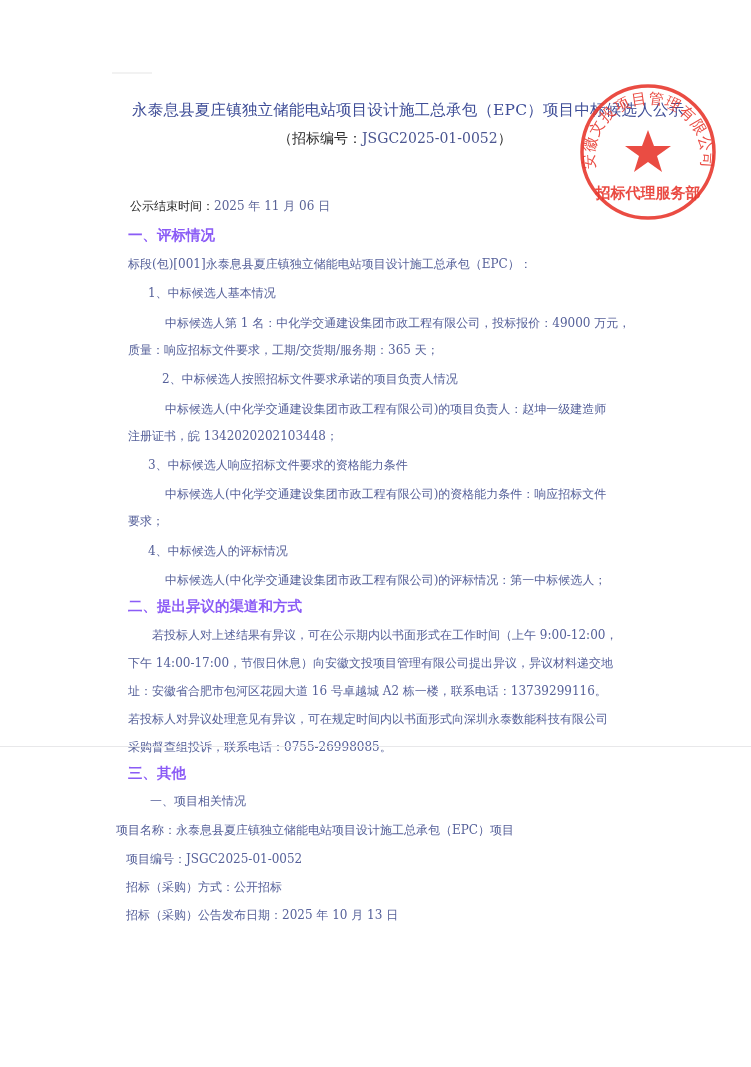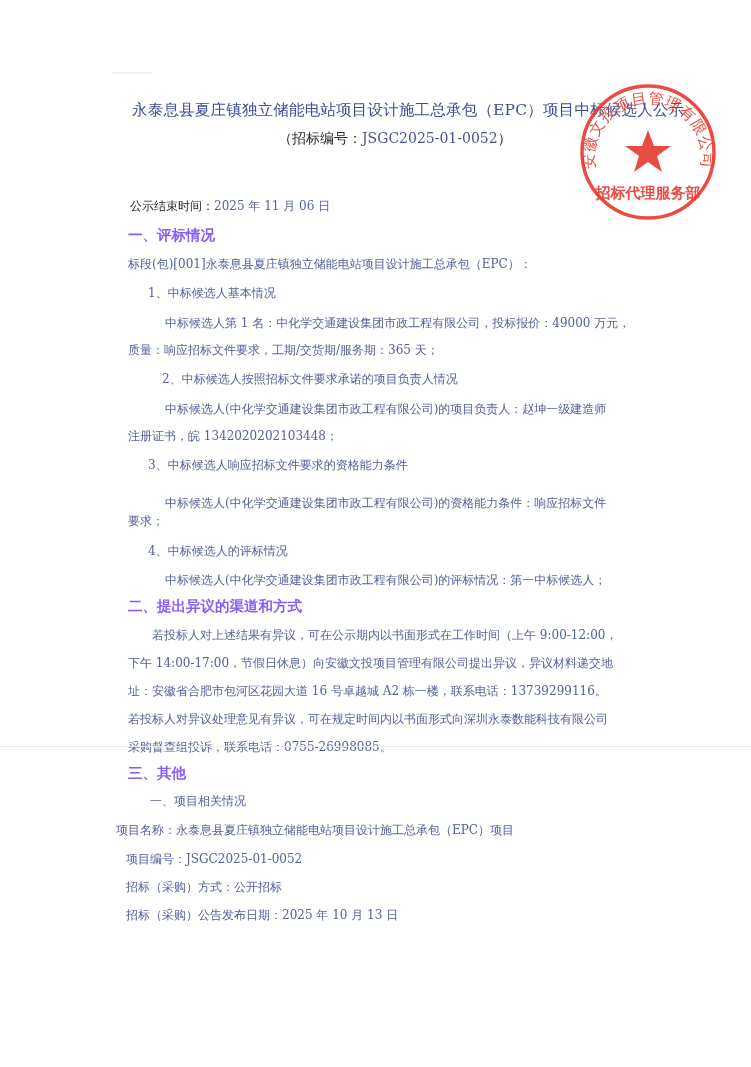--- a/index.html
+++ b/index.html
@@ -53,21 +53,21 @@
 
   <div class="abs body" style="left:148px; top:285px;">1、中标候选人基本情况</div>
   <div class="abs body" style="left:165px; top:315px;">中标候选人第 1 名：中化学交通建设集团市政工程有限公司，投标报价：49000 万元，</div>
   <div class="abs body" style="left:128px; top:342px;">质量：响应招标文件要求，工期/交货期/服务期：365 天；</div>
 
   <div class="abs body" style="left:148px; top:371px;margin-left:14px;">2、中标候选人按照招标文件要求承诺的项目负责人情况</div>
   <div class="abs body" style="left:165px; top:401px;">中标候选人(中化学交通建设集团市政工程有限公司)的项目负责人：赵坤一级建造师</div>
   <div class="abs body" style="left:128px; top:428px;">注册证书，皖 1342020202103448；</div>
 
   <div class="abs body" style="left:148px; top:457px;">3、中标候选人响应招标文件要求的资格能力条件</div>
-  <div class="abs body" style="left:165px; top:486px;margin-top:9px;">中标候选人(中化学交通建设集团市政工程有限公司)的资格能力条件：响应招标文件</div>
+  <div class="abs body" style="left:165px; top:486px;">中标候选人(中化学交通建设集团市政工程有限公司)的资格能力条件：响应招标文件</div>
   <div class="abs body" style="left:128px; top:513px;">要求；</div>
 
   <div class="abs body" style="left:148px; top:543px;">4、中标候选人的评标情况</div>
   <div class="abs body" style="left:165px; top:572px;">中标候选人(中化学交通建设集团市政工程有限公司)的评标情况：第一中标候选人；</div>
 
   <div class="abs h1 sec2">二、提出异议的渠道和方式</div>
   <div class="abs body" style="left:152px; top:627px;">若投标人对上述结果有异议，可在公示期内以书面形式在工作时间（上午 9:00-12:00，</div>
   <div class="abs body" style="left:128px; top:655px;">下午 14:00-17:00，节假日休息）向安徽文投项目管理有限公司提出异议，异议材料递交地</div>
   <div class="abs body" style="left:128px; top:683px;">址：安徽省合肥市包河区花园大道 16 号卓越城 A2 栋一楼，联系电话：13739299116。</div>
   <div class="abs body" style="left:128px; top:711px;">若投标人对异议处理意见有异议，可在规定时间内以书面形式向深圳永泰数能科技有限公司</div>

